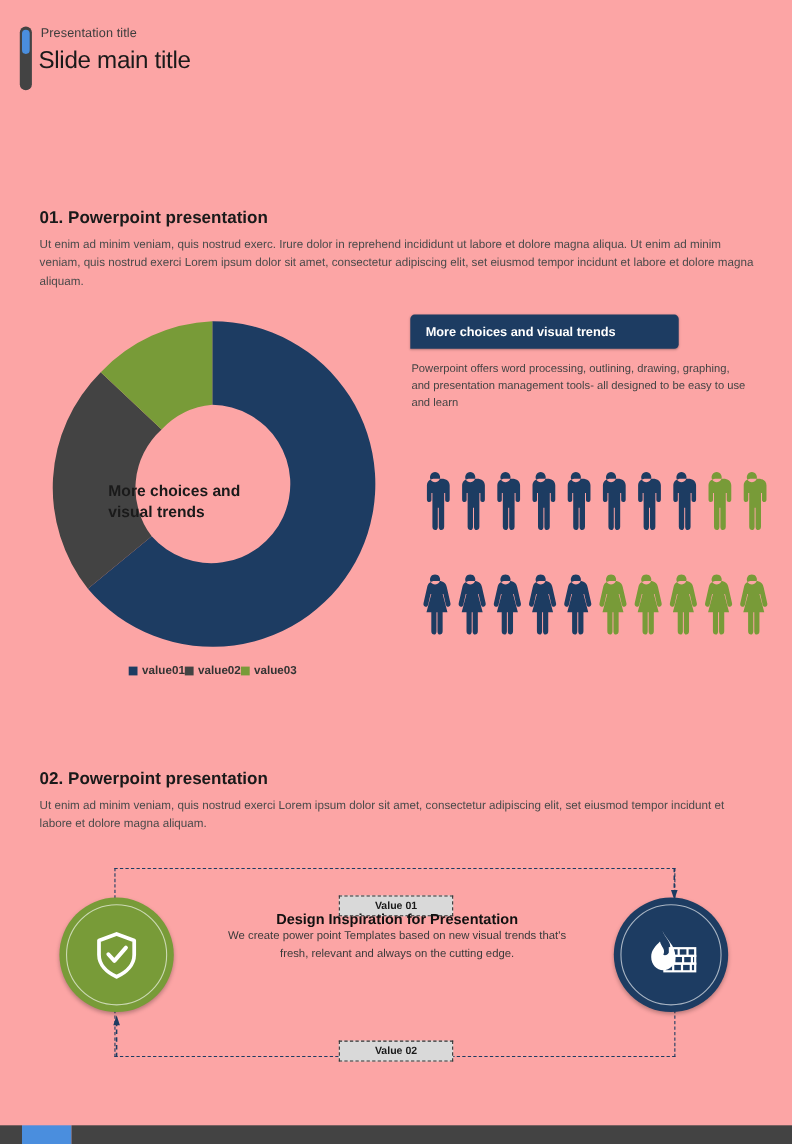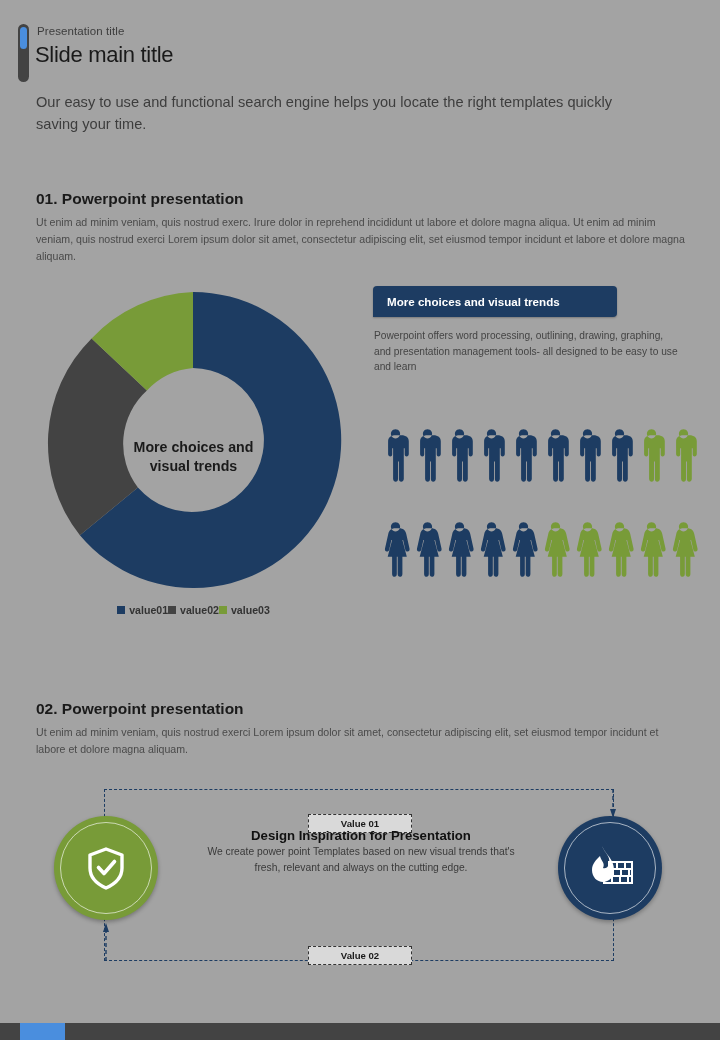--- a/index.html
+++ b/index.html
@@ -2,21 +2,21 @@
 <html><head>
 <meta charset="utf-8">
 <style>
   * { box-sizing: border-box; margin: 0; padding: 0; }
   html, body {
     width: 720px; height: 1040px;
     background: #ffffff;
     font-family: "Liberation Sans", sans-serif;
     overflow: hidden;
   }
-  .slide { position: relative; width: 720px; height: 1040px; background: #a3a3a3; }
+  .slide { position: relative; width: 720px; height: 1040px; background: #fca5a5; }
 
   
   .accent-bar {
     position: absolute; left: 18px; top: 24px;
     width: 11px; height: 58px;
     border-radius: 6px;
     background: #434343;
     overflow: hidden;
   }
   .accent-bar .accent-top {
@@ -47,21 +47,21 @@
   #sec1-title { left: 36px; top: 190px; }
   #sec1-body  { left: 36px; top: 214px; width: 650px; }
   #sec2-title { left: 36px; top: 700px; }
   #sec2-body  { left: 36px; top: 724px; width: 650px; }
 
   
   .donut-wrap { position: absolute; left: 36px; top: 282px; width: 315px; height: 340px; }
   .donut-svg { position: absolute; left: 0; top: 0; }
   .donut-center {
     position: absolute; left: 50%; top: 156px; transform: translateX(-50%);
-    width: 190px; text-align: center;
+    width: 190px; text-align: left;
     font-size: 14.2px; font-weight: bold; color: #1a1a1a; line-height: 1.35;
   }
   .donut-legend {
     position: absolute; left: 0; top: 322px; width: 315px;
     display: flex; justify-content: center; 
     font-size: 10.6px; color: #333; font-weight: bold;
   }
   .legend-item { display: flex; align-items: center; gap: 4px; }
   .legend-swatch { width: 8px; height: 8px; display: inline-block; }
 
@@ -144,21 +144,20 @@
 </head>
 <body>
 
 <div class="slide">
 
   <div class="accent-bar">
     <div class="accent-top"></div>
   </div>
   <div class="eyebrow">Presentation title</div>
   <div class="main-title">Slide main title</div>
-  <div class="subtitle">Our easy to use and functional search engine helps you locate the right templates quickly saving your time.</div>
 
   <div class="sec-title" id="sec1-title">01. Powerpoint presentation</div>
   <div class="sec-body" id="sec1-body">Ut enim ad minim veniam, quis nostrud exerc. Irure dolor in reprehend incididunt ut labore et dolore magna aliqua. Ut enim ad minim veniam, quis nostrud exerci  Lorem ipsum dolor sit amet, consectetur adipiscing elit, set eiusmod tempor incidunt et labore et dolore magna aliquam.</div>
 
   <div class="donut-wrap">
     <svg class="donut-svg" width="315" height="310" viewBox="0 0 315 310">
 
       <path d="M 157 10 A 148 148 0 1 1 43.9 253.2 L 101.9 205.6 A 72 72 0 1 0 157 86 Z" fill="#1d3c62"></path>
 
       <path d="M 43.9 253.2 A 148 148 0 0 1 55.6 56.4 L 110.9 108.5 A 72 72 0 0 0 101.9 205.6 Z" fill="#434343"></path>

